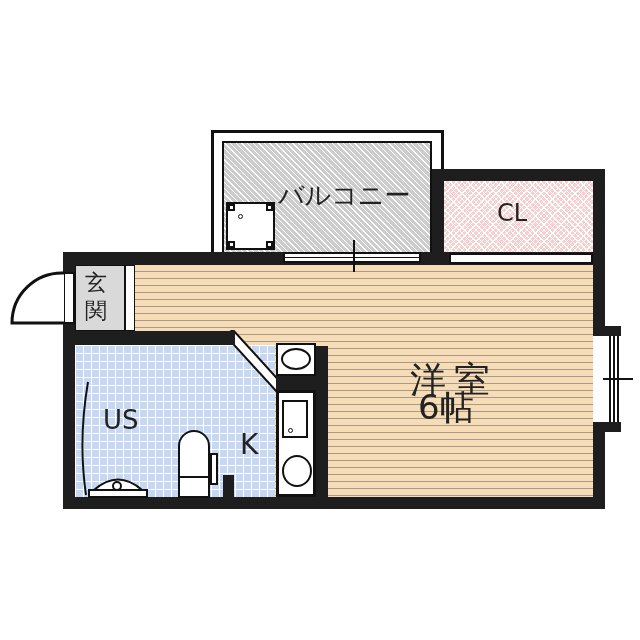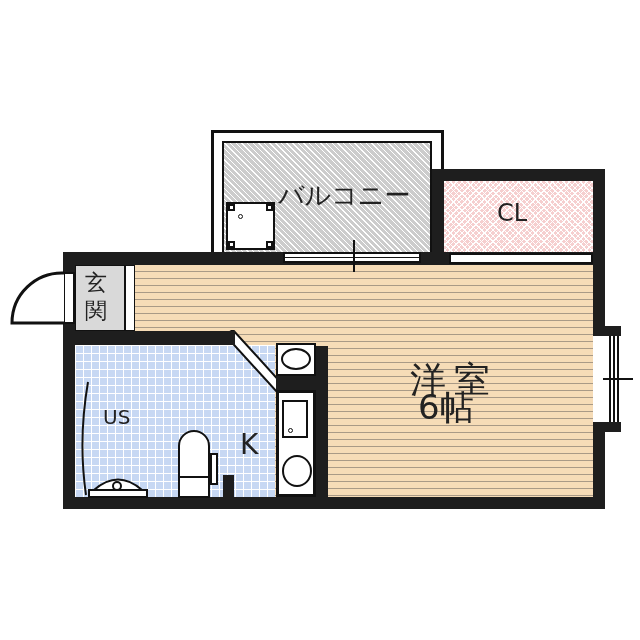--- a/index.html
+++ b/index.html
@@ -76,21 +76,21 @@
 
 <svg class="abs" style="left:78px;top:380px;" width="20" height="117">
   <path d="M10 2 Q 0 60 8 115" fill="none" stroke="#111" stroke-width="2"></path>
 </svg>
 <svg class="abs" style="left:88px;top:475px;" width="62" height="24">
   <path d="M6 15 Q 30 -6 54 15" fill="#fff" stroke="#111" stroke-width="2"></path>
   <rect x="1" y="15" width="58" height="7" fill="#fff" stroke="#111" stroke-width="2"></rect>
   <circle cx="29" cy="11" r="4" fill="#fff" stroke="#111" stroke-width="2"></circle>
 </svg>
 
-<div class="label" style="left:103px;top:405px;font-size:20px;">US</div>
+<div class="label" style="left:103px;top:405px;font-size:26px;">US</div>
 <div class="label" style="left:240px;top:428px;font-size:28px;">K</div>
 
 <div class="label" style="left:410px;top:320px;font-size:36px;letter-spacing:8px;margin-top:36px;">洋室</div>
 <div class="label" style="left:418px;top:385px;font-size:34px;text-align:center;">6帖</div>
 
 <div class="abs" style="left:283px;top:252px;width:138px;height:11px;background:#fff;border:2px solid #111;">
   <div class="abs" style="left:0;top:3px;width:134px;height:1px;background:#111;"></div>
 </div>
 <div class="abs" style="left:353px;top:240px;width:2px;height:32px;background:#111;"></div>
 

